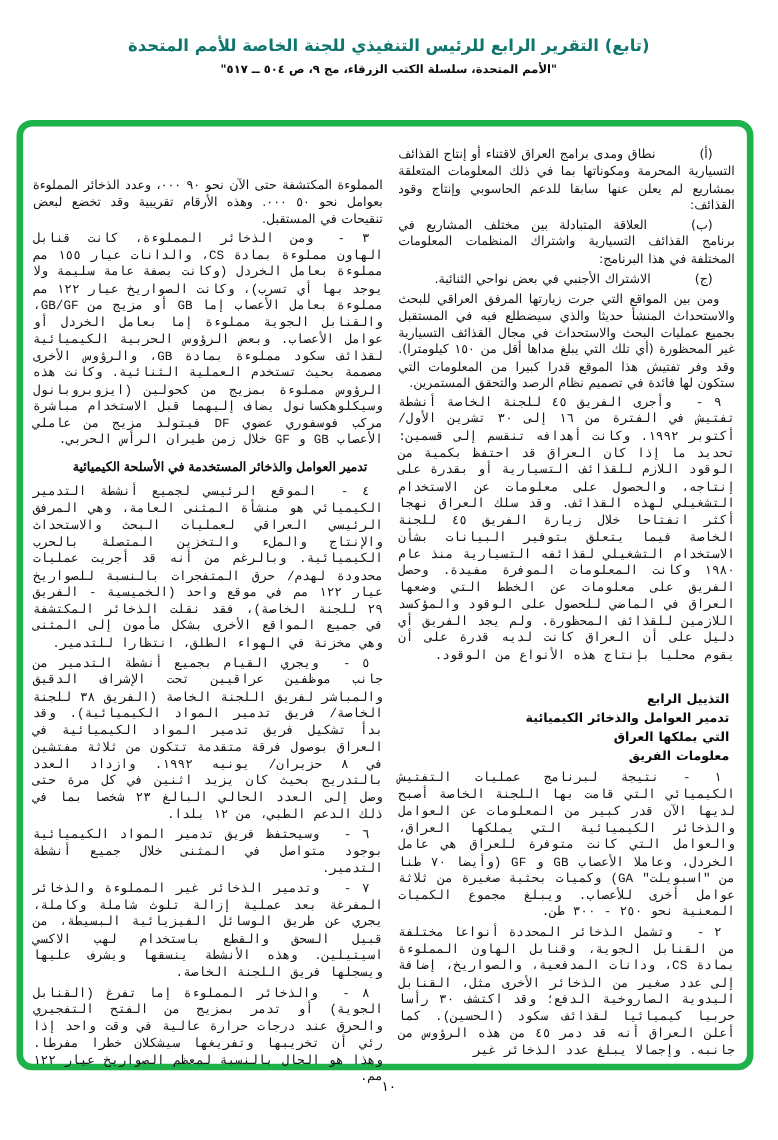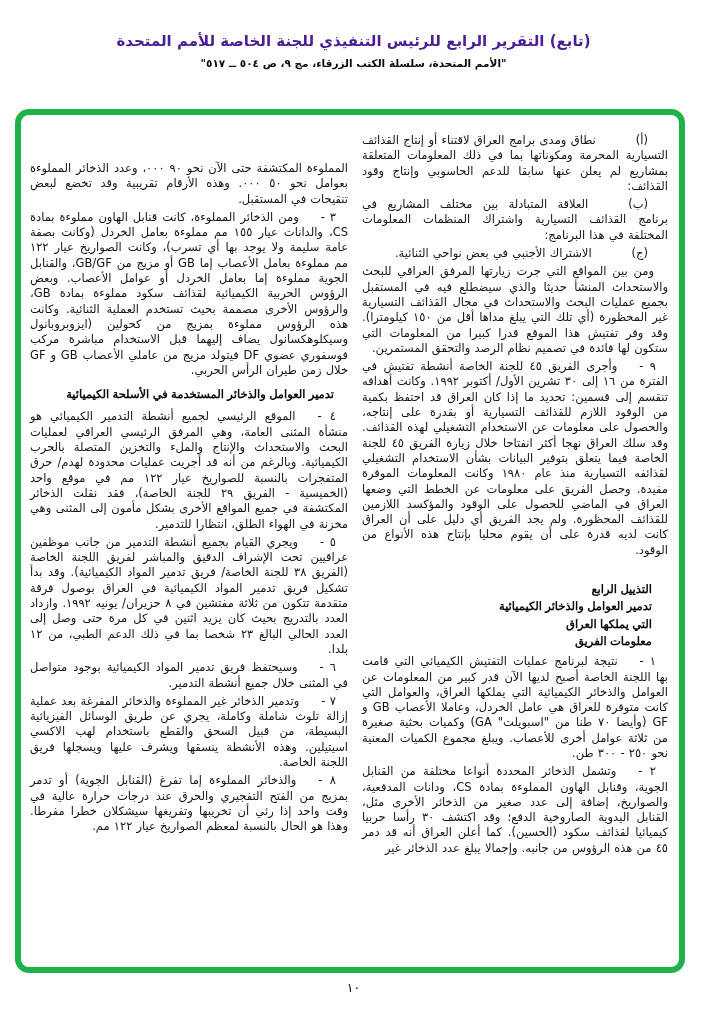--- a/index.html
+++ b/index.html
@@ -4,48 +4,48 @@
 <style>
   html,body{margin:0;padding:0;background:#ffffff;}
   body{
     width:707px;height:1036px;position:relative;overflow:hidden;
     font-family:"DejaVu Sans", sans-serif;color:#161616;
   }
   .page{position:absolute;inset:0;background:#ffffff;}
 
   
   .header{position:absolute;top:32px;left:0;right:0;text-align:center;direction:rtl;}
-  .doc-title{font-size:15px;font-weight:bold;color:#4c1d95;letter-spacing:0;}
+  .doc-title{font-size:15px;font-weight:bold;color:#0f766e;letter-spacing:0;}
   .doc-source{font-size:10.5px;font-weight:bold;margin-top:7px;color:#0a0a0a;}
 
   
   .frame{
     position:absolute;left:15px;top:109px;width:658px;height:852px;
     border:6px solid #1eb24a;border-radius:14px;background:#ffffff;
   }
 
   
   .col{
     position:absolute;direction:rtl;text-align:justify;
     font-size:11.5px;line-height:15.3px;color:#141414;
     word-spacing:0.5px;
   }
   .col-right{left:362px;top:133px;width:306px;}
   .col-left{left:30px;top:133px;width:318px;margin-top:28px;}
 
   p{margin:0 0 3px 0;}
   p.indent{text-indent:14px;}
-  p.num{text-indent:12px;}
+  p.num{text-indent:12px;font-family:Liberation Mono, monospace;}
   p.item{text-indent:20px;}
   .pm{padding-left:22px;}           
   .item .pm{padding-left:40px;}     
 
   .head{font-weight:bold;text-align:right;color:#0a0a0a;}
   .appendix{margin-top:24px;}
-  .appendix p{margin:0 16px 2px 0;font-family:Liberation Serif, serif;}
+  .appendix p{margin:0 5px 2px 0;}
   .appendix-last{margin-bottom:5px !important;}
   .sec-head{font-weight:bold;text-align:right;text-indent:14px;margin:9px 0 7px 0;color:#0a0a0a;font-family:Liberation Serif, serif;}
 
   .pageno{
     position:absolute;top:980px;left:0;right:0;text-align:center;
     font-size:12.5px;color:#0a0a0a;direction:rtl;
   }
 </style>
 </head>
 <body>

